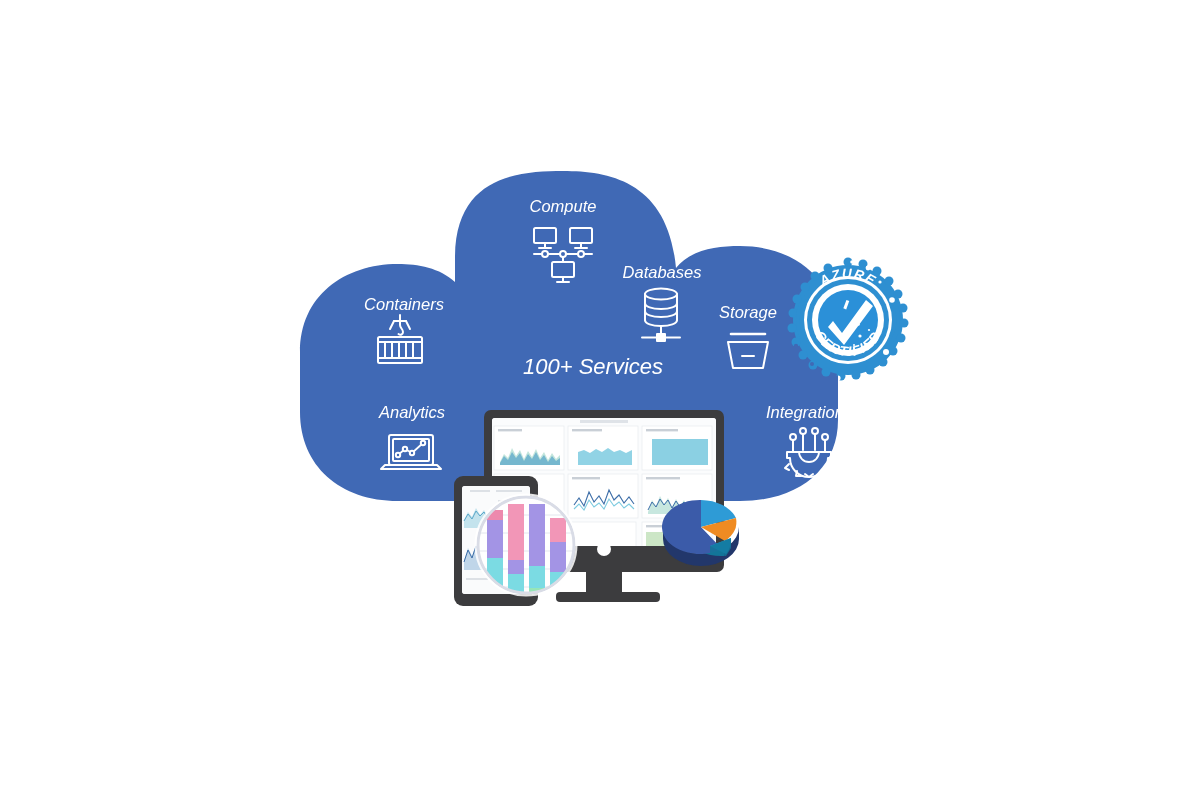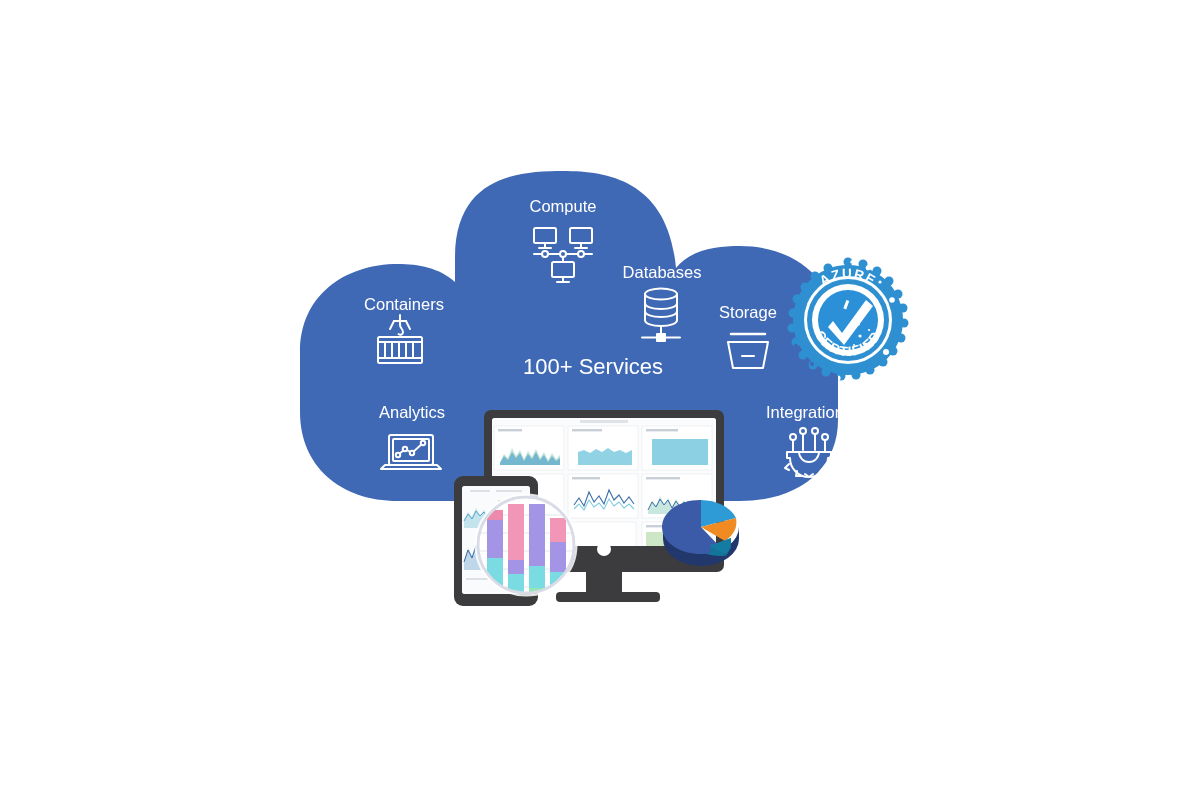--- a/index.html
+++ b/index.html
@@ -14,20 +14,21 @@
     overflow: hidden;
     font-family: "Liberation Sans", "DejaVu Sans", sans-serif;
     position: relative;
   }
   #stage {
     position: absolute;
     left: 0; top: 0;
     width: 1200px;
     height: 800px;
     background: #ffffff;
+    font-style: italic;
   }
   .layer {
     position: absolute;
     left: 0; top: 0;
     width: 1200px;
     height: 800px;
   }
   svg { display: block; }
 
   .svc-label {

